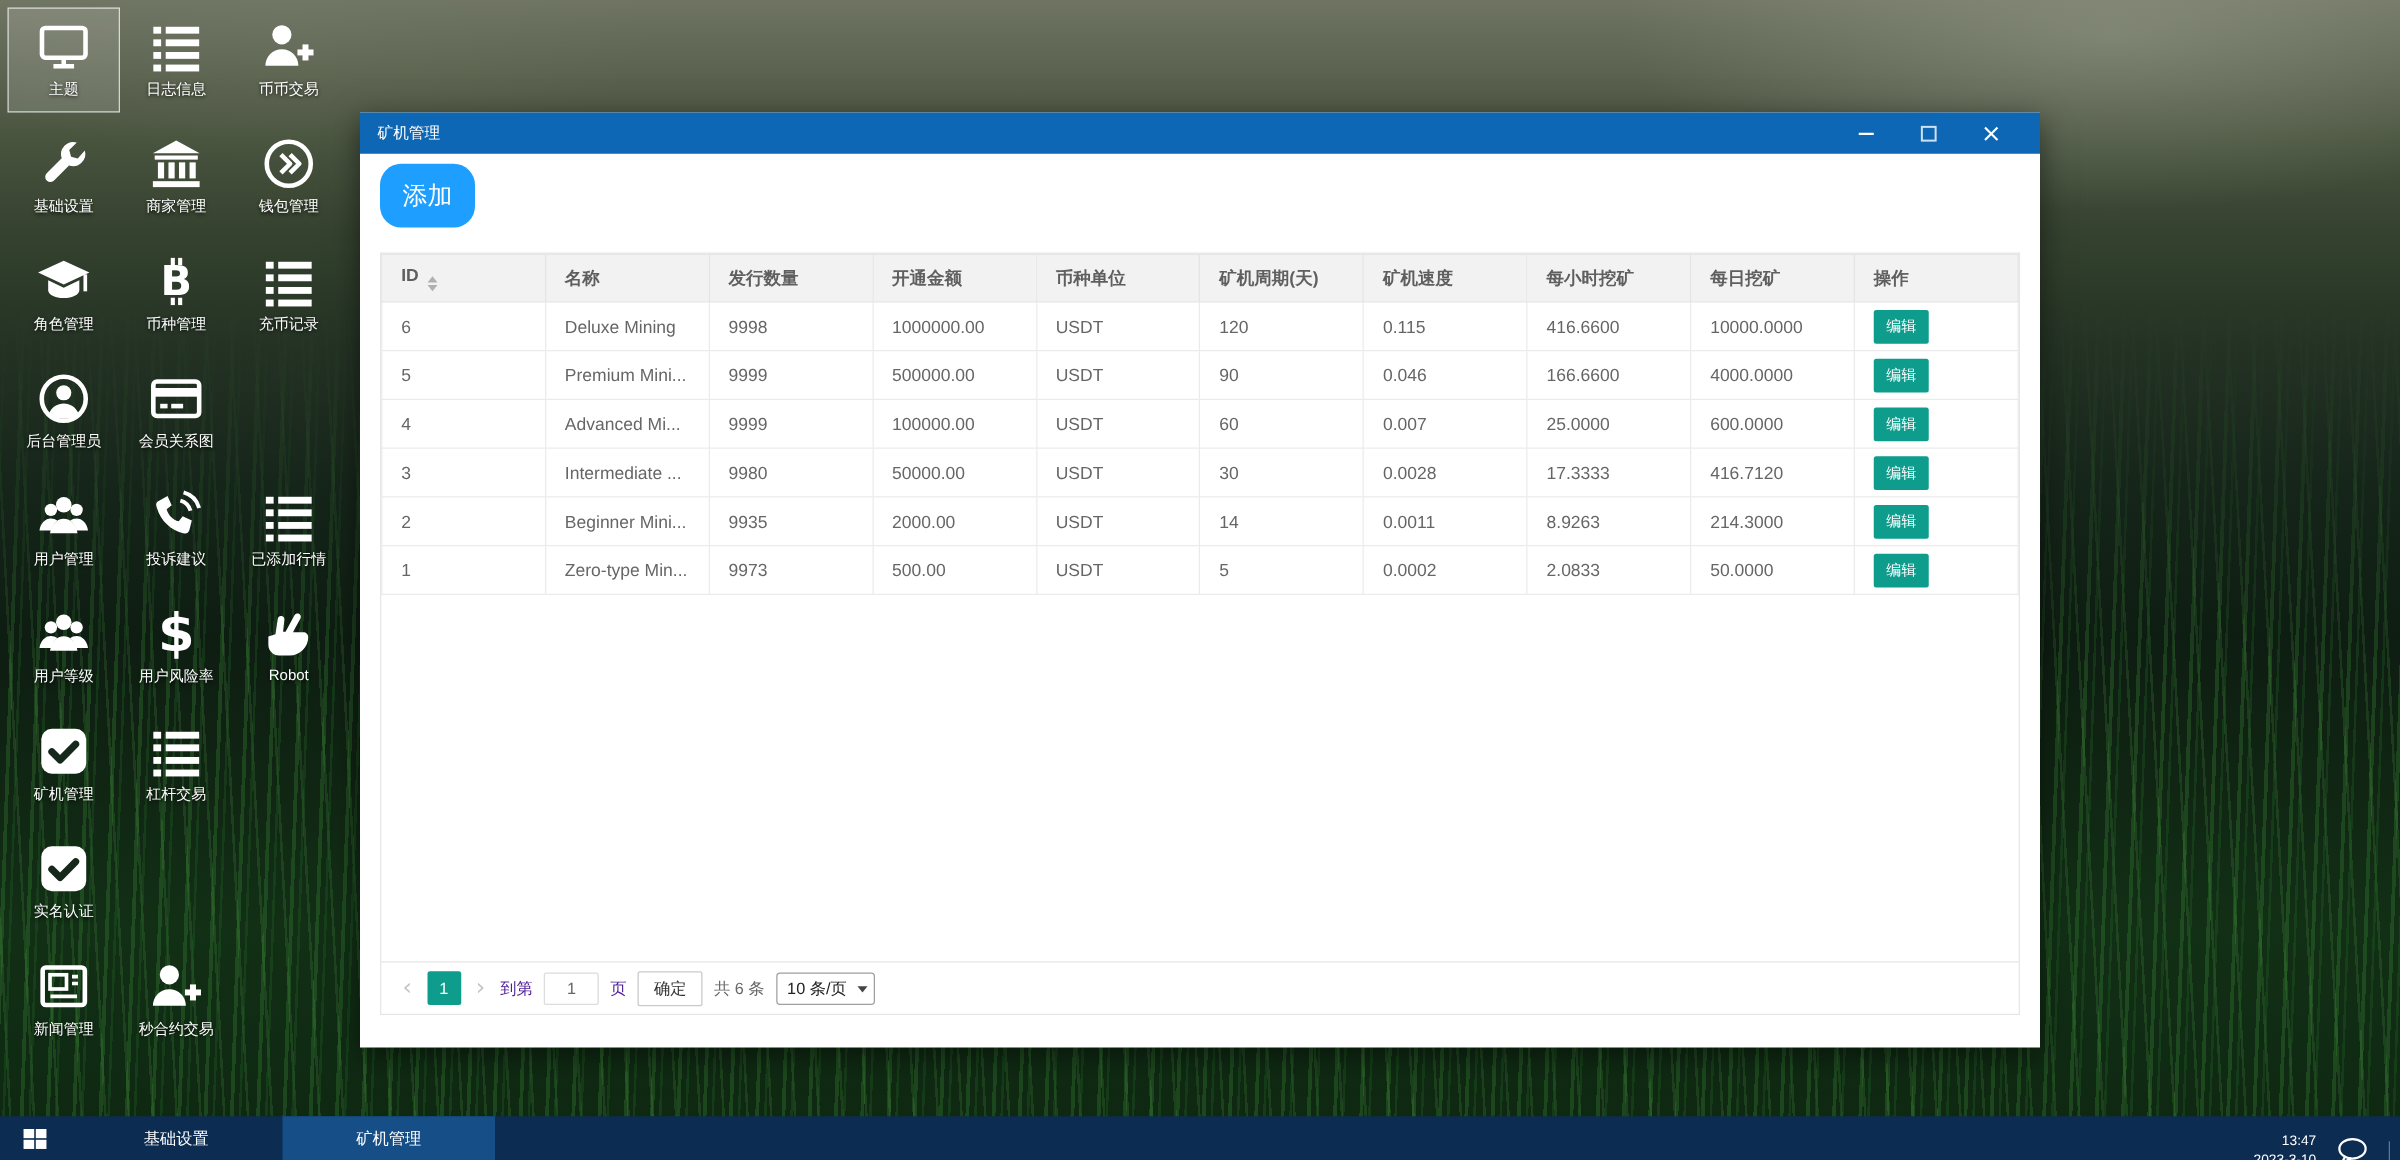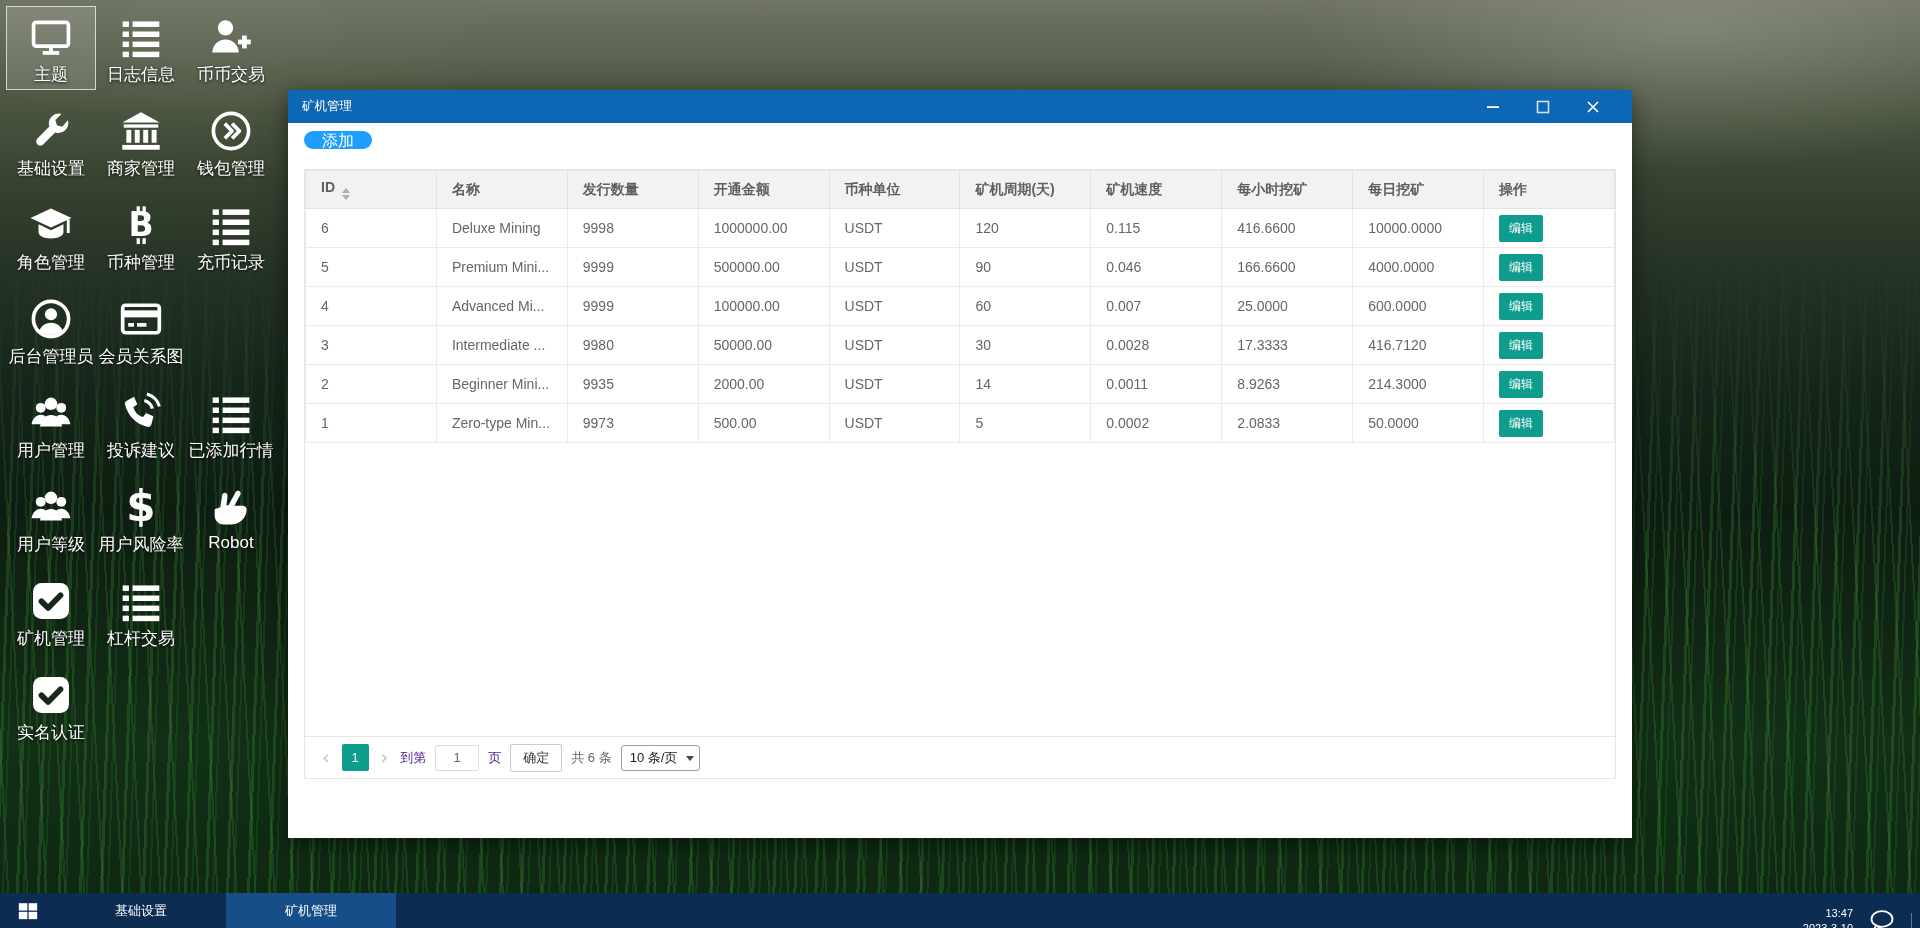--- a/index.html
+++ b/index.html
@@ -23,34 +23,34 @@
   }
 
   
   #icon-grid { position:absolute; left:6px; top:6px; z-index:1; }
   .icon-row { display:flex; margin-bottom:10px; }
   .icon-cell { width:90px; height:84px; display:flex; flex-direction:column; align-items:center;
     padding-top:8px; border:1px solid transparent; cursor:pointer; }
   .icon-cell.selected { background:rgba(255,255,255,.14); border:1px solid rgba(255,255,255,.7); }
   .dicon { width:44px; height:44px; display:flex; align-items:center; justify-content:center; }
   .dicon svg { width:44px; height:44px; }
-  .icon-label { margin-top:4px; font-size:17px; color:#fff; white-space:nowrap;
+  .icon-label { margin-top:4px; font-size:12px; color:#fff; white-space:nowrap;
     text-shadow:0 1px 3px rgba(0,0,0,.85); }
 
   
   #app-window { position:absolute; left:288px; top:90px; width:1344px; height:748px;
     background:#fff; box-shadow:0 6px 22px rgba(0,0,0,.5); z-index:2; }
   .titlebar { height:33px; background:var(--titlebar,#0e67b4); display:flex; align-items:center;
     padding:0 14px; }
   .title { color:#fff; font-size:12.5px; }
   .controls { margin-left:auto; display:flex; }
   .ctrl { width:50px; height:33px; display:flex; align-items:center; justify-content:center; cursor:pointer; }
   .win-content { padding:8px 16px 0; height:715px; }
-  .add-btn { height:18px; min-width:62px; padding:0 18px; background:var(--accent-blue,#1e9fff);
-    color:#fff; border:none; border-radius:17px; font-size:16px; margin-bottom:20px; cursor:pointer;
+  .add-btn { height:51px; min-width:62px; padding:0 18px; background:var(--accent-blue,#1e9fff);
+    color:#fff; border:none; border-radius:17px; font-size:20px; margin-bottom:20px; cursor:pointer;
     font-family:inherit; }
 
   .table-wrap { border:1px solid #e6e6e6; height:610px; display:flex; flex-direction:column; }
   table { width:100%; border-collapse:collapse; table-layout:fixed; font-size:14px; color:#666; }
   th,td { border:1px solid #ebebeb; padding:0 15px; text-align:left; white-space:nowrap;
     overflow:hidden; }
   thead th { background:#f2f2f2; font-weight:700; height:38px; color:#5f5f5f;
     border-color:#e4e4e4; }
   tbody td { height:39px; background:#fff; }
   .sort { display:inline-flex; flex-direction:column; margin-left:7px; vertical-align:-1px; }
@@ -326,20 +326,43 @@
     </div>
     <div class="icon-row">
       <div class="icon-cell">
         <span class="dicon">
           <svg viewBox="0 0 24 24">
             <rect x="2.2" y="2.2" width="19.6" height="19.6" rx="4.6" fill="#fff"></rect>
             <path d="m6.8 12.2 3.6 3.6 6.8-6.9" fill="none" stroke="#16281b" stroke-width="3.1" stroke-linecap="round" stroke-linejoin="round"></path>
           </svg>
         </span>
         <span class="icon-label">实名认证</span>
+      </div>
+    </div>
+    <div class="icon-row">
+      <div class="icon-cell">
+        <span class="dicon">
+          <svg viewBox="0 0 24 24">
+            <rect x="2.8" y="3.8" width="18.4" height="16.4" rx="1.4" fill="none" stroke="#fff" stroke-width="2"></rect>
+            <rect x="6" y="7" width="7.2" height="6.2" fill="none" stroke="#fff" stroke-width="1.6"></rect>
+            <path d="M15.6 7.8h2.6M15.6 10.8h2.6M6.2 16.4h11.6" stroke="#fff" stroke-width="1.6"></path>
+          </svg>
+        </span>
+        <span class="icon-label">新闻管理</span>
+      </div>
+      <div class="icon-cell">
+        <span class="dicon">
+          <svg viewBox="0 0 24 24" fill="#fff">
+            <circle cx="9" cy="7" r="4.2"></circle>
+            <path d="M1.8 20.5c0-4 3.2-7.2 7.2-7.2s7.2 3.2 7.2 7.2z"></path>
+            <rect x="15.8" y="13.4" width="7" height="2.6"></rect>
+            <rect x="18" y="11.2" width="2.6" height="7"></rect>
+          </svg>
+        </span>
+        <span class="icon-label">秒合约交易</span>
       </div>
     </div>
   </div>
 
 <div id="app-window">
   <div class="titlebar">
     <span class="title">矿机管理</span>
     <div class="controls">
       <span class="ctrl">
         <svg width="14" height="14" viewBox="0 0 14 14">

